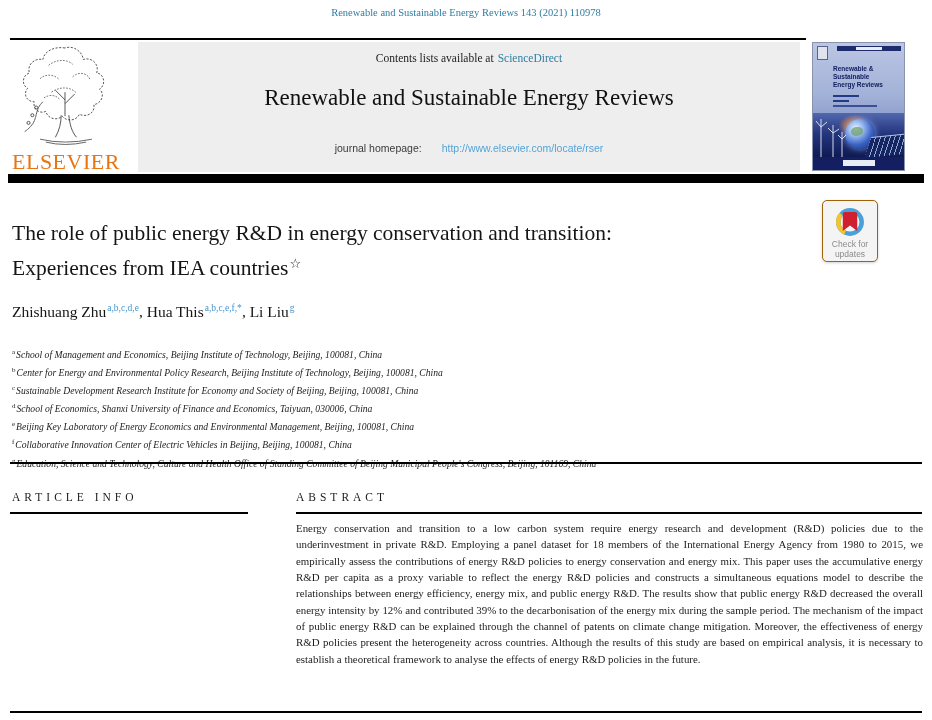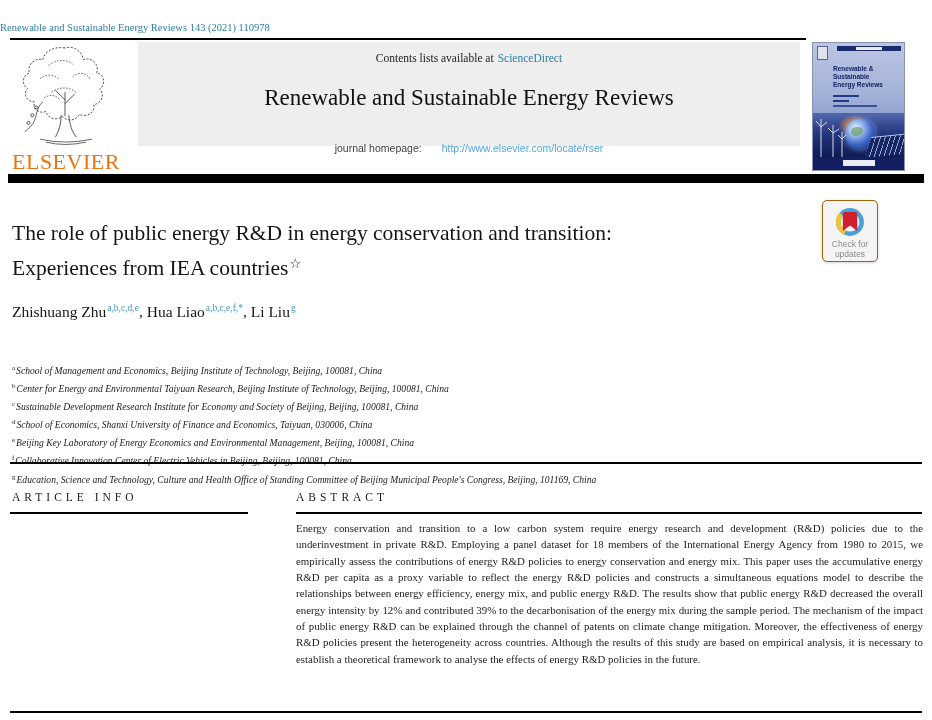--- a/index.html
+++ b/index.html
@@ -5,35 +5,35 @@
   html,body { margin:0; padding:0; background:#ffffff; }
   .page {
     position:relative; width:932px; height:720px; margin:0 auto;
     background:#ffffff; overflow:hidden;
     font-family:"Liberation Serif", serif; color:#1c1c1c;
     -webkit-font-smoothing:antialiased;
   }
   
   .citation {
     position:absolute; top:7px; left:0; width:100%;
-    font-size:10.5px; color:#2e7da4;margin-top:15px;
+    text-align:center; font-size:10.5px; color:#2e7da4;
   }
   .rule-top { position:absolute; top:38px; left:10px; width:796px; height:2px; background:#000; }
 
   
   .logo { position:absolute; left:12px; top:44px; width:106px; height:128px; text-align:center; }
   .logo svg { display:block; margin:0 auto; }
   .logo-word {
     font-family:"Liberation Serif", serif; font-size:22px; letter-spacing:0.5px;
     color:#e87511; margin-top:1px;
   }
 
   
   .header-box {
-    position:absolute; left:138px; top:42px; width:662px; height:104px;
+    position:absolute; left:138px; top:42px; width:662px; height:130px;
     background:#eeeeee;
   }
   .contents-line { position:absolute; top:10px; width:100%; text-align:center; font-size:11.5px; color:#1c1c1c; }
   .sciencedirect { color:#2e7da4; margin-left:4px; text-decoration:none; cursor:pointer; }
   .journal-title { position:absolute; top:43px; width:100%; text-align:center; font-size:23px; color:#111; }
   .homepage-line {
     position:absolute; top:100px; width:100%; text-align:center;
     font-family:"Liberation Sans", sans-serif; font-size:10.5px; color:#3a3a3a;
   }
   .homepage-url { color:#54a4d8; margin-left:20px; text-decoration:none; cursor:pointer; }
@@ -90,21 +90,21 @@
     text-align:center; cursor:pointer;
   }
   .badge svg { display:block; margin:3px auto 0; }
   .badge-text { font-family:"Liberation Sans", sans-serif; font-size:8.5px; line-height:9.5px; color:#8b8b8b; }
 
   
   .authors { position:absolute; left:12px; top:303px; font-size:15.5px; color:#161616; }
   .authors sup { font-size:9.5px; color:#4694cc; margin-left:1px; }
 
   
-  .affils { position:absolute; left:12px; top:345px; font-size:9.6px; font-style:italic; line-height:14.9px; color:#222;margin-top:16px; }
+  .affils { position:absolute; left:12px; top:345px; font-size:9.6px; font-style:italic; line-height:14.9px; color:#222; }
   .affils sup { font-style:normal; font-size:7px; margin-right:1px; }
 
   
   .rule-mid    { position:absolute; top:462px; left:10px; width:912px; height:1.5px; background:#000; }
   .rule-info   { position:absolute; top:512px; left:10px;  width:238px; height:1.5px; background:#000; }
   .rule-abs    { position:absolute; top:512px; left:296px; width:626px; height:1.5px; background:#000; }
   .rule-bottom { position:absolute; top:711px; left:10px; width:912px; height:1.5px; background:#000; }
 
   
   .info-heading, .abs-heading {
@@ -198,27 +198,27 @@
       <path d="M14 9 h12 a2 2 0 0 1 2 2 v19 l-8 -6 l-8 6 v-19 a2 2 0 0 1 2 -2 Z" fill="#cf2030"></path>
     </svg>
     <div class="badge-text">
       <div>Check for</div>
       <div>updates</div>
     </div>
   </div>
 
   <div class="authors">
     <span>Zhishuang Zhu</span><sup>a,b,c,d,e</sup><span>, </span>
-    <span>Hua Liao</span><sup>a,b,c,e,f,*</sup><span>, </span>
+    <span>Hua This</span><sup>a,b,c,e,f,*</sup><span>, </span>
     <span>Li Liu</span><sup>g</sup><span></span>
   </div>
 
   <div class="affils">
     <div><sup>a</sup><span>School of Management and Economics, Beijing Institute of Technology, Beijing, 100081, China</span></div>
-    <div><sup>b</sup><span>Center for Energy and Environmental Taiyuan Research, Beijing Institute of Technology, Beijing, 100081, China</span></div>
+    <div><sup>b</sup><span>Center for Energy and Environmental Policy Research, Beijing Institute of Technology, Beijing, 100081, China</span></div>
     <div><sup>c</sup><span>Sustainable Development Research Institute for Economy and Society of Beijing, Beijing, 100081, China</span></div>
     <div><sup>d</sup><span>School of Economics, Shanxi University of Finance and Economics, Taiyuan, 030006, China</span></div>
     <div><sup>e</sup><span>Beijing Key Laboratory of Energy Economics and Environmental Management, Beijing, 100081, China</span></div>
     <div><sup>f</sup><span>Collaborative Innovation Center of Electric Vehicles in Beijing, Beijing, 100081, China</span></div>
     <div><sup>g</sup><span>Education, Science and Technology, Culture and Health Office of Standing Committee of Beijing Municipal People's Congress, Beijing, 101169, China</span></div>
   </div>
 
   <div class="rule-mid"></div>
 
   <div class="info-heading">ARTICLE INFO</div>

